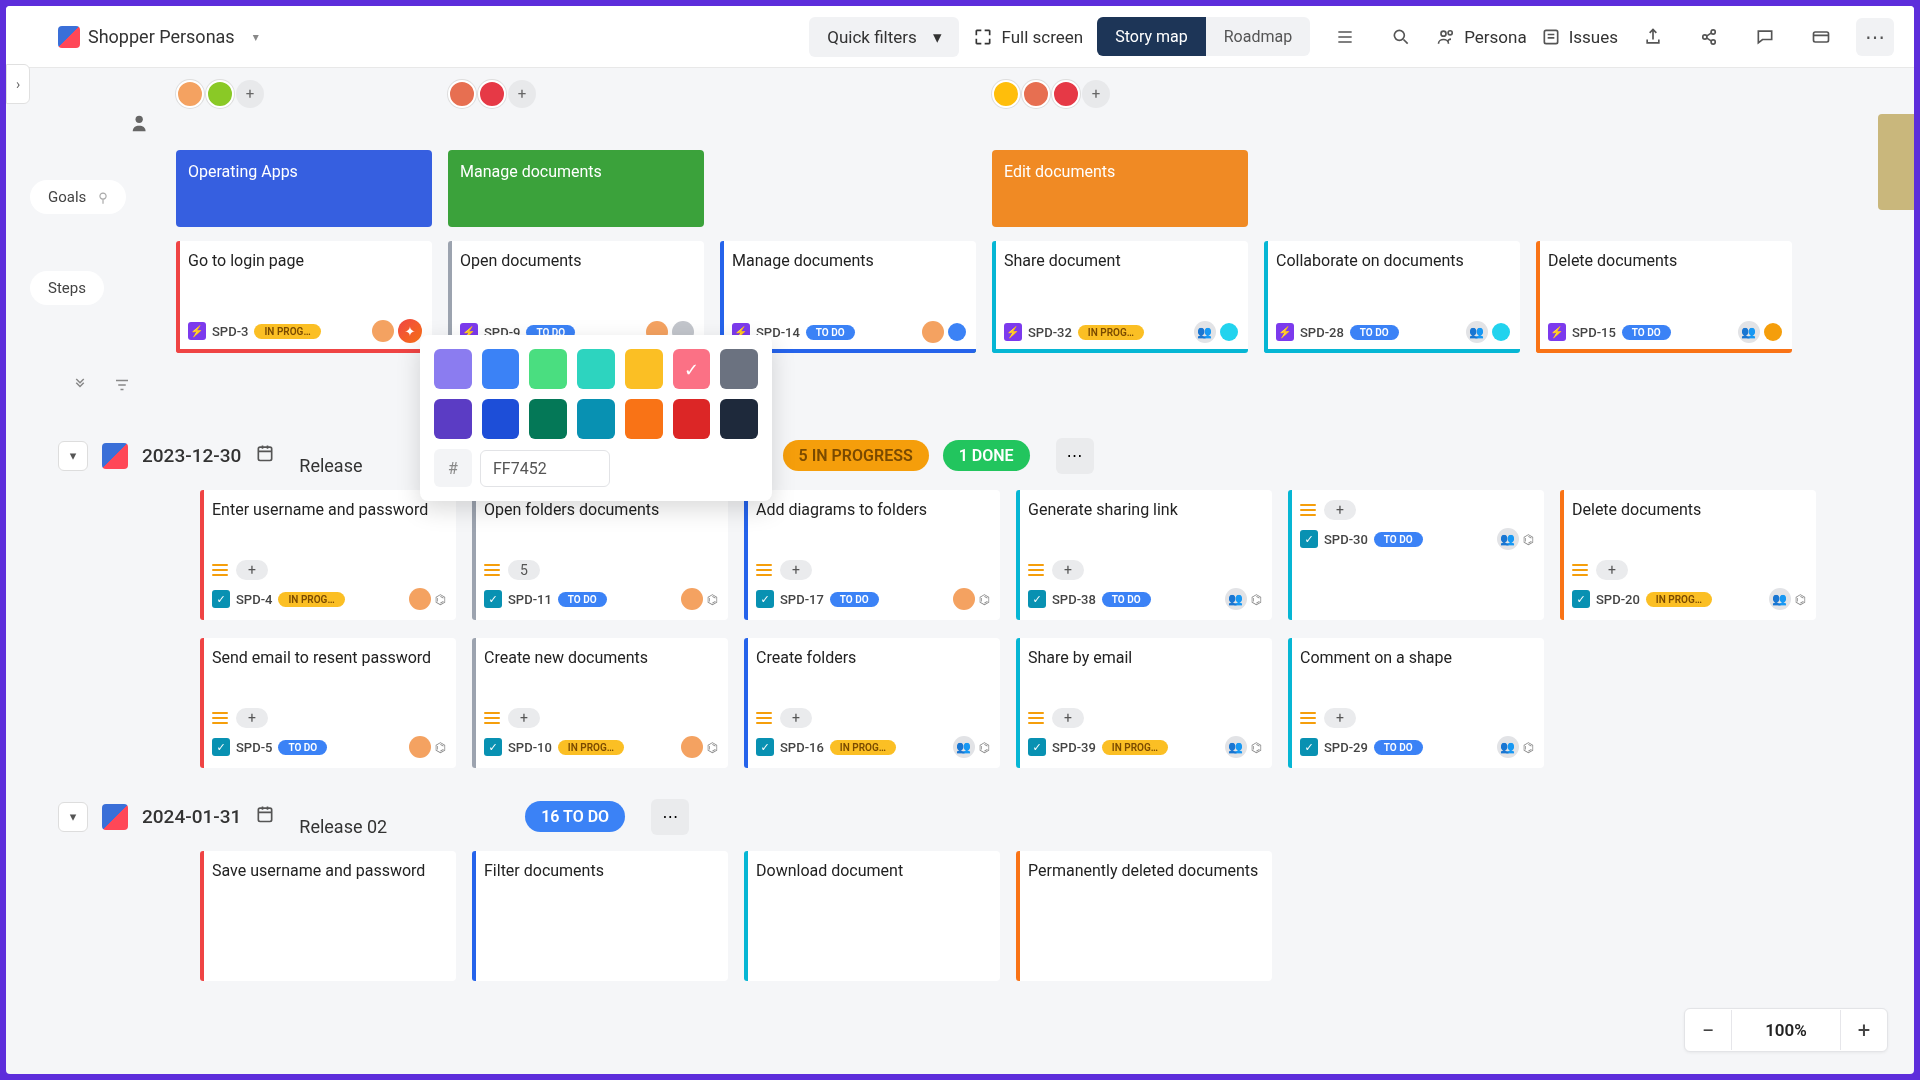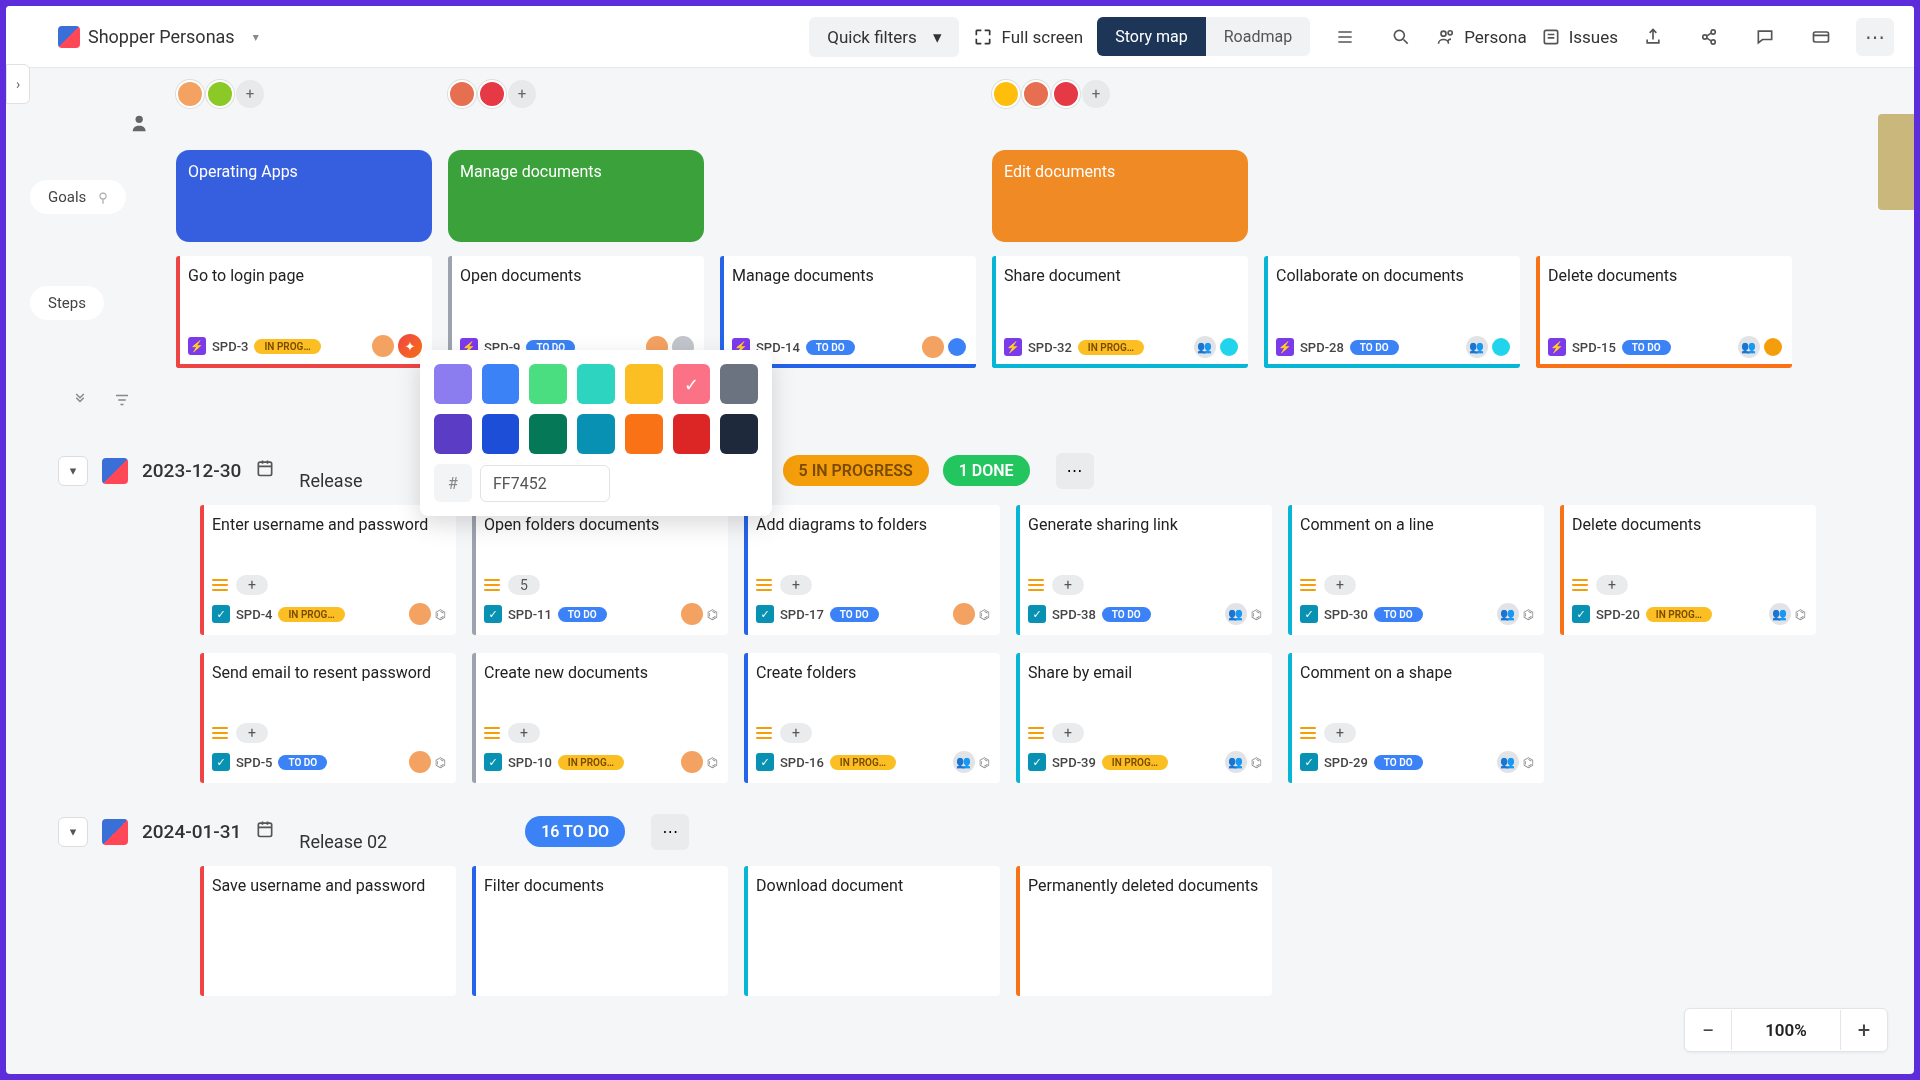--- a/index.html
+++ b/index.html
@@ -31,21 +31,21 @@
 .col { width:256px; }
 .avatars-row { display:flex; align-items:center; gap:2px; margin-bottom:8px; }
 .avatar { width:28px; height:28px; border-radius:50%; border:2px solid #fff; box-shadow:0 0 0 1px #ddd; overflow:hidden; }
 .avatar.a1 { background:#f4a261; }
 .avatar.a2 { background:#8ac926; }
 .avatar.a3 { background:#e76f51; }
 .avatar.a4 { background:#e63946; }
 .avatar.a5 { background:#ffbe0b; }
 .avatar.add { width:28px; height:28px; border-radius:50%; background:#e8e9eb; display:flex; align-items:center; justify-content:center; font-size:15px; color:#666; border:none; box-shadow:none; }
 .persona-silhouette { width:26px; height:26px; display:flex; align-items:center; justify-content:center; font-size:20px; color:#555; }
-.goal-card { height:92px; border-radius:13px; color:#fff; padding:12px; font-size:16px; cursor:pointer; }
+.goal-card { height:77px; border-radius:4px; color:#fff; padding:12px; font-size:16px; cursor:pointer; }
 .goal-blue { background:#365fe0; }
 .goal-green { background:#3ba23b; }
 .goal-orange { background:#f08a24; }
 .step-card { background:#fff; border-radius:4px; padding:10px 10px 10px 12px; height:112px; position:relative; display:flex; flex-direction:column; justify-content:space-between; cursor:pointer; }
 .step-card::before { content:""; position:absolute; left:0; top:0; bottom:0; width:4px; border-radius:3px 0 0 3px; }
 .step-card::after { content:""; position:absolute; left:0; right:0; bottom:0; height:4px; border-radius:0 0 3px 3px; }
 .bc-red::before{background:#ef4444;} .bc-red::after{background:#ef4444;}
 .bc-gray::before{background:#9ca3af;} .bc-gray::after{background:#9ca3af;}
 .bc-blue::before{background:#2563eb;} .bc-blue::after{background:#2563eb;}
 .bc-cyan::before{background:#06b6d4;} .bc-cyan::after{background:#06b6d4;}
@@ -492,21 +492,20 @@
                     <span class="status-pill st-todo">TO DO</span>
                     <div class="meta-tail">
                       <div class="mini-avatar persons">👥</div>
                       <span class="tree-ic">⌬</span>
                     </div>
                   </div>
                 </div>
               </div>
               <div class="col">
                 <div class="story-card sc-cyan">
-                  <div class="story-title">Comment on a line</div>
                   <div class="story-mid">
                     <div class="hamburger">
                       <span></span>
                       <span></span>
                       <span></span>
                     </div>
                     <div class="plus-oval">+</div>
                   </div>
                   <div class="step-meta">
                     <div class="issue-type it-task">✓</div>

